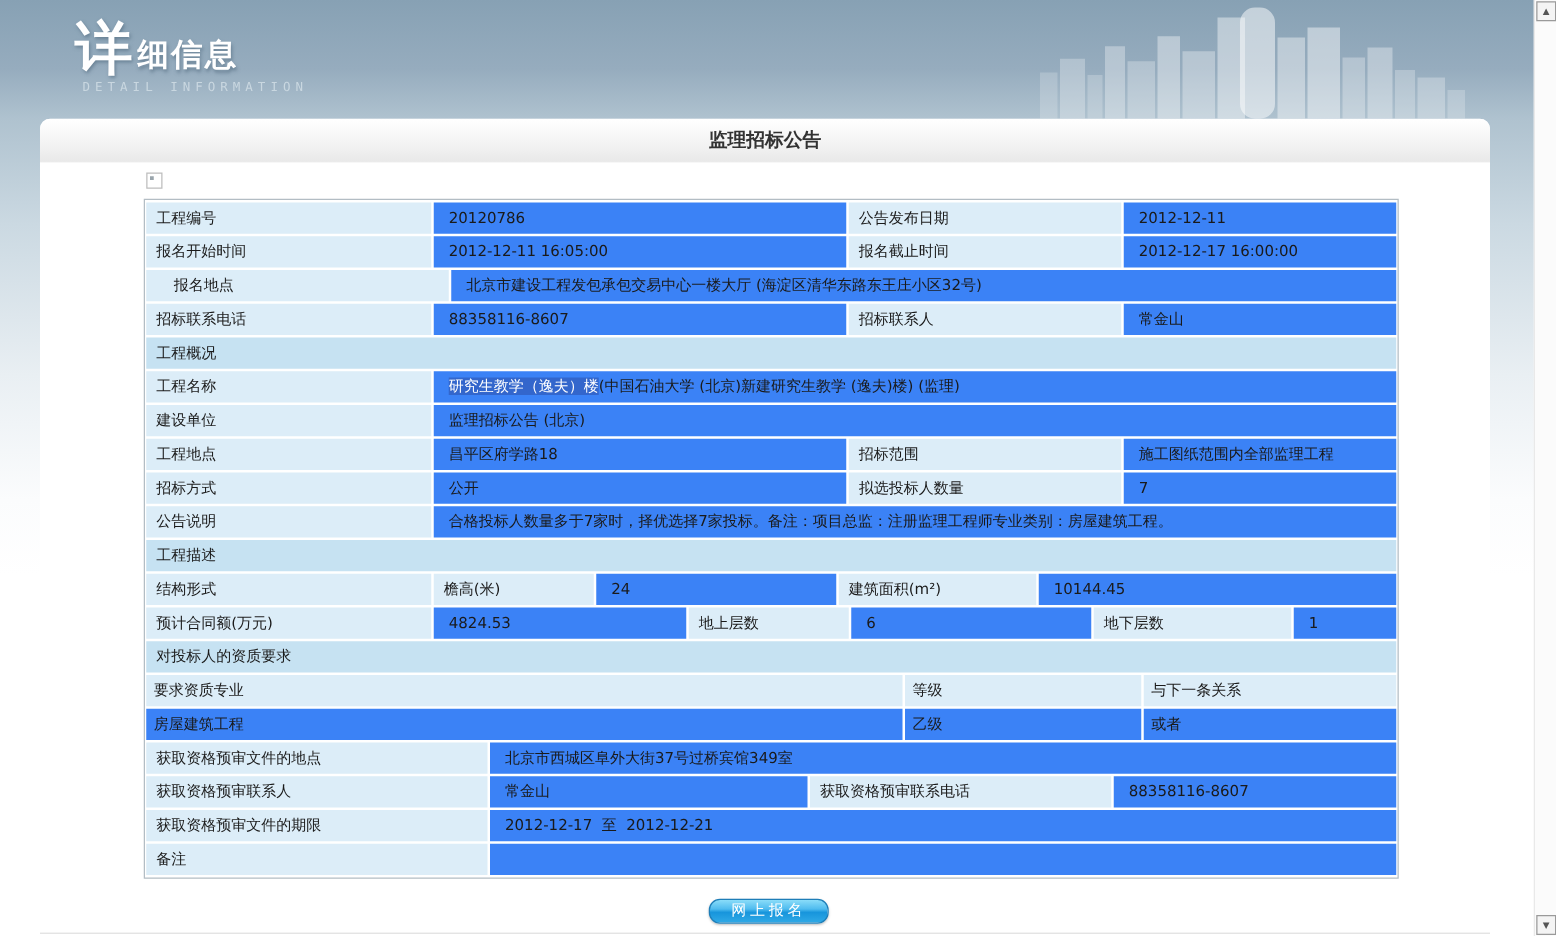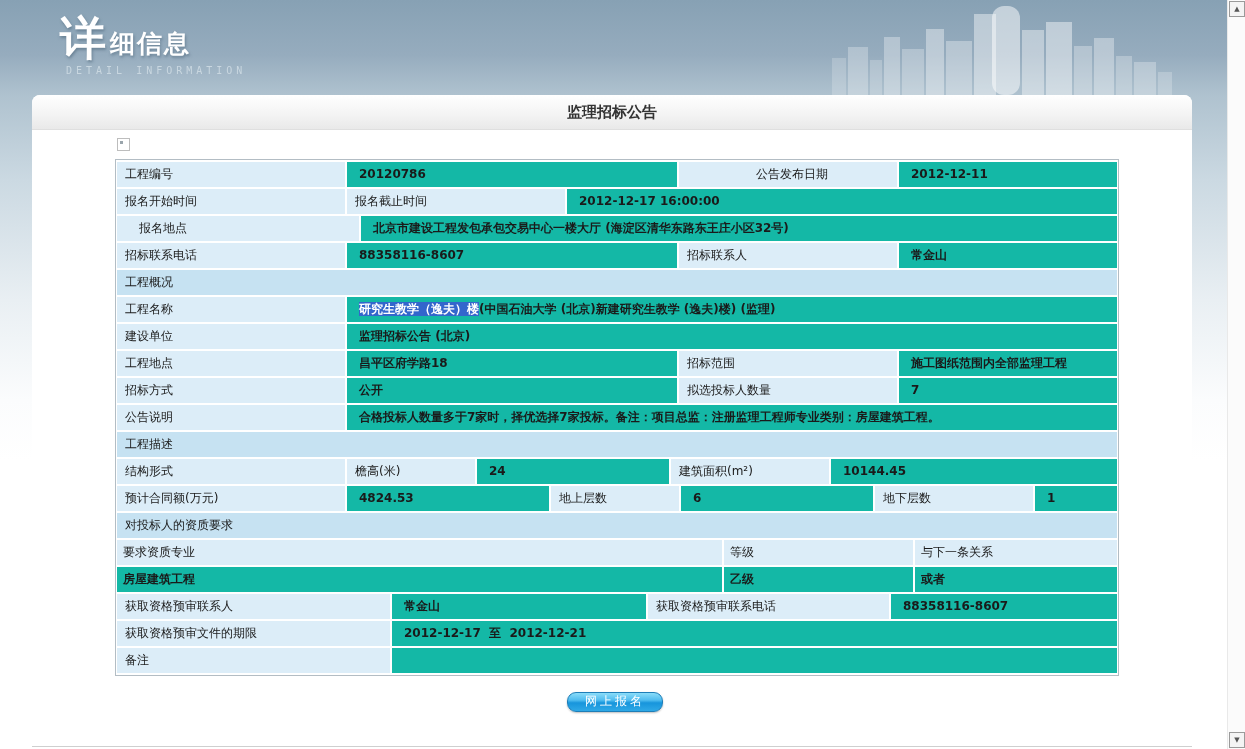--- a/index.html
+++ b/index.html
@@ -33,21 +33,21 @@
                border-bottom:1px solid #DFDFDF; border-radius:8px 8px 0 0; }
   .placeholder-box { margin:8px 0 0 85px; width:11px; height:11px; border:1px solid #BDBDBD;
                      background:#fff; position:relative; }
   .placeholder-dot { position:absolute; left:2px; top:2px; width:3px; height:3px; background:#9AA5AC; }
   
   .detail-table { margin:8px 0 0 83px; width:1000px; border:1px solid #B3BDC4;
                   padding:2px 1px 0 1px; background:#fff; }
   .trow { display:flex; gap:2px; margin-bottom:2px; height:25px; line-height:25px; }
   .cell { font-size:12px; color:#1a1a1a; overflow:hidden; white-space:pre; }
   .cell.label   { background:#DCEDF8; padding-left:8px; }
-  .cell.value   { background:#14b8a6; padding-left:12px;font-weight:bold; }
+  .cell.value   { background:#3b82f6; padding-left:12px; }
   .cell.colhead { background:#DCEDF8; padding-left:6px; }
   .cell.section { background:#C6E2F2; padding-left:8px; flex:1; }
   .hl { background:#3366CC; color:#fff; }
   
   .submit-wrap { width:1000px; margin-left:83px; text-align:center; margin-top:14px; }
   .submit-btn { display:inline-block; width:94px; height:18px; line-height:17px; font-size:12px;
                 letter-spacing:3px; color:#fff; cursor:pointer;
                 background:linear-gradient(180deg,#8ADCF9 0%,#4FBCEF 40%,#1795DC 55%,#2FA9E6 100%);
                 border:1px solid #1E7EB8; border-radius:9px; box-shadow:0 1px 2px rgba(0,0,0,.25); }
 </style>
@@ -90,25 +90,26 @@
   <div class="title-bar">监理招标公告</div>
 
   <div class="placeholder-box">
     <span class="placeholder-dot"></span>
   </div>
 
   <div class="detail-table">
       <div class="trow">
         <div class="cell label" style="width: 220px;">工程编号</div>
         <div class="cell value" style="width: 318px;">20120786</div>
-        <div class="cell label" style="width: 210px; text-align: center;">公告发布日期</div>
+        <div class="cell label" style="width: 210px;">公告发布日期</div>
         <div class="cell value" style="flex: 1 1 0%;">2012-12-11</div>
       </div>
       <div class="trow">
         <div class="cell label" style="width: 220px;">报名开始时间</div>
+        <div class="cell value" style="width: 318px;">2012-12-11 16:05:00</div>
         <div class="cell label" style="width: 210px;">报名截止时间</div>
         <div class="cell value" style="flex: 1 1 0%;">2012-12-17 16:00:00</div>
       </div>
       <div class="trow">
         <div class="cell label" style="width: 220px; padding-left: 22px;">报名地点</div>
         <div class="cell value" style="flex: 1 1 0%;">北京市建设工程发包承包交易中心一楼大厅 (海淀区清华东路东王庄小区32号)</div>
       </div>
       <div class="trow">
         <div class="cell label" style="width: 220px;">招标联系电话</div>
         <div class="cell value" style="width: 318px;">88358116-8607</div>
@@ -167,20 +168,24 @@
         <div class="cell colhead" style="width: 599px;">要求资质专业</div>
         <div class="cell colhead" style="width: 183px;">等级</div>
         <div class="cell colhead" style="flex: 1 1 0%;">与下一条关系</div>
       </div>
       <div class="trow">
         <div class="cell value" style="width: 599px; padding-left: 6px;">房屋建筑工程</div>
         <div class="cell value" style="width: 183px; padding-left: 6px;">乙级</div>
         <div class="cell value" style="flex: 1 1 0%; padding-left: 6px;">或者</div>
       </div>
       <div class="trow">
+        <div class="cell label" style="width: 265px;">获取资格预审文件的地点</div>
+        <div class="cell value" style="flex: 1 1 0%;">北京市西城区阜外大街37号过桥宾馆349室</div>
+      </div>
+      <div class="trow">
         <div class="cell label" style="width: 265px;">获取资格预审联系人</div>
         <div class="cell value" style="width: 242px;">常金山</div>
         <div class="cell label" style="width: 233px;">获取资格预审联系电话</div>
         <div class="cell value" style="flex: 1 1 0%;">88358116-8607</div>
       </div>
       <div class="trow">
         <div class="cell label" style="width: 265px;">获取资格预审文件的期限</div>
         <div class="cell value" style="flex: 1 1 0%;">2012-12-17  至  2012-12-21</div>
       </div>
       <div class="trow">

